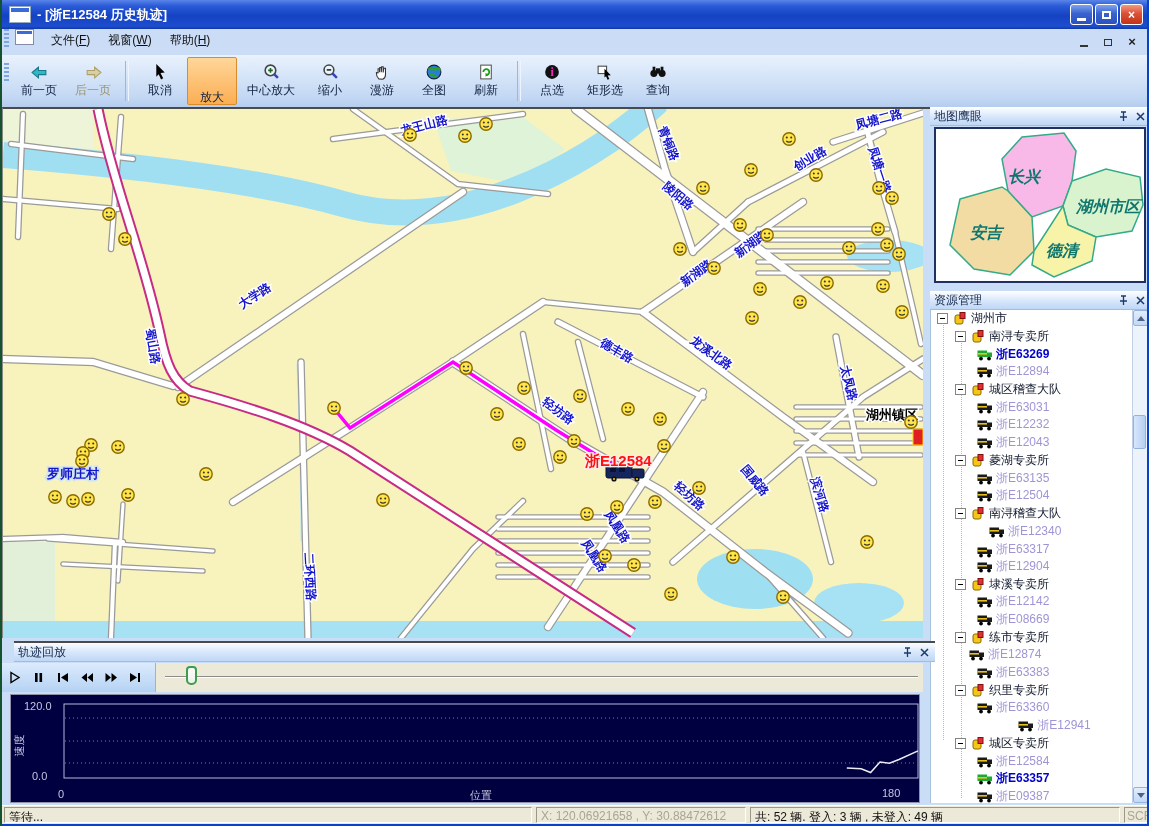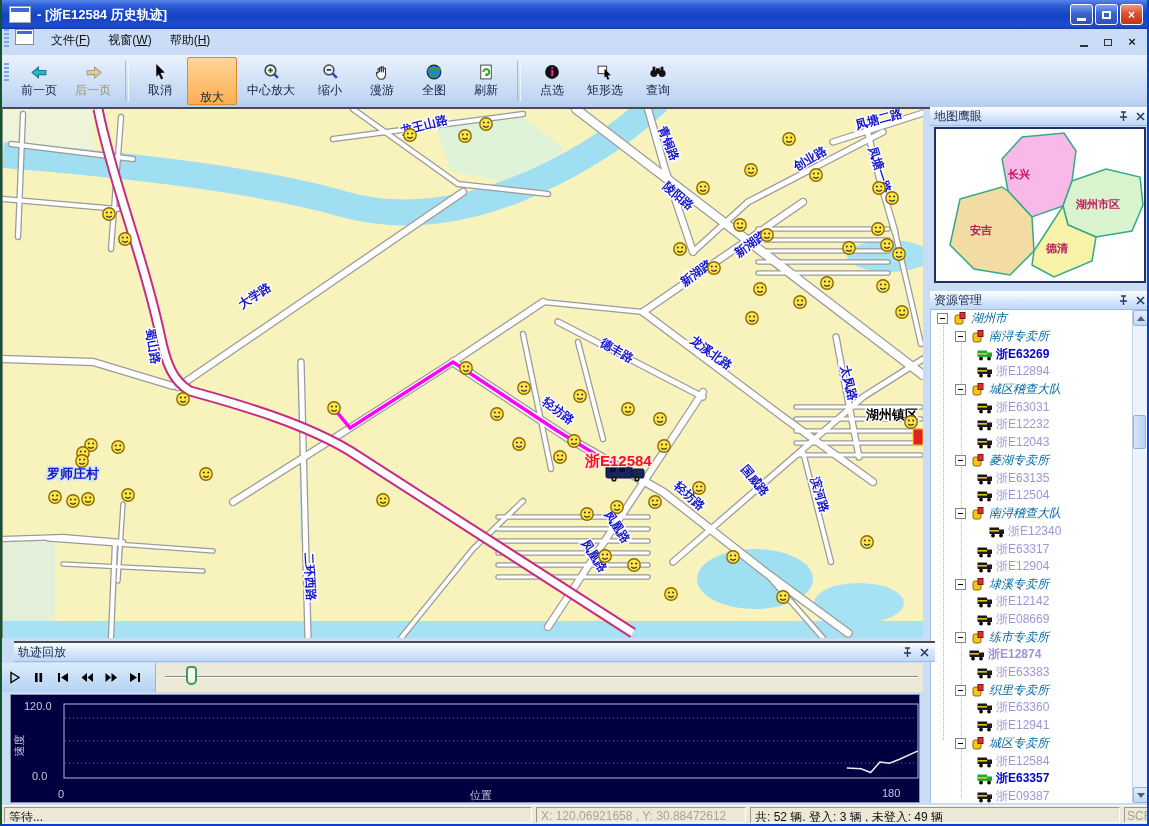--- a/index.html
+++ b/index.html
@@ -47,30 +47,30 @@
     border-top:2px solid #4A4A4A;border-left:1px solid #888;box-sizing:border-box;overflow:hidden;}
   #map svg{position:absolute;left:0;top:0;}
   #splitter{position:absolute;left:921px;top:107px;width:7px;height:531px;background:#C9DDF6;border-top:2px solid #4A4A4A;box-sizing:border-box;}
   
   .dockhdr{position:absolute;height:19px;background:linear-gradient(180deg,#FBFDFF,#D8E7FB 50%,#BFD7F6);
     border-top:1px solid #fff;border-bottom:1px solid #9EBDE4;color:#14284B;
     display:flex;align-items:center;padding:0 4px;box-sizing:border-box;}
   .dockhdr .sp{flex:1;}
   .hico{width:13px;height:13px;margin-left:4px;display:flex;align-items:center;justify-content:center;color:#1A3A6B;font-weight:bold;}
   #eagle-body{position:absolute;left:932px;top:127px;width:212px;height:156px;background:#fff;border:2px solid #203060;box-sizing:border-box;}
-  .eagle-label{position:absolute;font-weight:bold;color:#be185d;font-size:11px;white-space:nowrap;}
+  .eagle-label{position:absolute;font-weight:bold;color:#0f766e;font-size:16px;white-space:nowrap;font-style:italic;}
   #tree{position:absolute;left:928px;top:310px;width:202px;height:493px;background:#fff;overflow:hidden;
     border-left:1px solid #A8C0E0;box-sizing:border-box;}
   .guide{position:absolute;width:0;border-left:1px dotted #B8B8B8;}
   .trow{position:relative;height:17.7px;display:flex;align-items:center;white-space:nowrap;}
   .trow .exp{width:9px;height:9px;border:1px solid #848484;background:#fff;box-sizing:content-box;
     display:flex;align-items:center;justify-content:center;margin-right:4px;flex:none;}
   .trow .exp::before{content:"";width:5px;height:1px;background:#000;}
   .trow .ticn{width:16px;height:13px;margin-right:3px;flex:none;}
-  .tlabel{color:#0369a1;font-style:italic;}
+  .tlabel{color:#0f172a;}
   .vlabel{color:#9D95D6;}
   .vlabel.online{color:#0000CC;font-weight:bold;}
   
   #vsb{position:absolute;left:1130px;top:310px;width:16px;height:493px;background:#EDF3FB;border-left:1px solid #C0D0E8;box-sizing:border-box;}
   .sbtn{position:absolute;left:0;width:15px;height:16px;background:linear-gradient(180deg,#E3EEFC,#C2D8F6);border:1px solid #93B2DC;border-radius:2px;box-sizing:border-box;display:flex;align-items:center;justify-content:center;}
   .tri{width:0;height:0;border-left:4px solid transparent;border-right:4px solid transparent;}
   .tri.up{border-bottom:5px solid #4D6185;}
   .tri.down{border-top:5px solid #4D6185;}
   #sb-thumb{position:absolute;left:1px;top:105px;width:13px;height:34px;background:linear-gradient(90deg,#D7E7FB,#B6D0F2);border:1px solid #93B2DC;border-radius:2px;box-sizing:border-box;}
   
@@ -953,21 +953,21 @@
           <span class="vlabel">浙E08669</span>
         </div>
         <div class="trow" style="padding-left: 24px;">
           <span class="exp"></span>
           <svg class="ticn" viewBox="0 0 16 13">
             <rect x="3" y="3" width="8" height="9" rx="2" fill="#F5C518" stroke="#8A6A00"></rect>
             <rect x="8" y="0.5" width="5" height="6" fill="#E03030" stroke="#801010"></rect>
           </svg>
           <span class="tlabel">练市专卖所</span>
         </div>
-        <div class="trow" style="padding-left: 38px; font-weight: bold;">
+        <div class="trow" style="padding-left: 38px;">
           <svg class="ticn" viewBox="0 0 16 13">
             <rect x="0.5" y="2.5" width="9.5" height="6.5" fill="#1A1A1A"></rect>
             <rect x="10" y="4.5" width="5" height="4.5" fill="#1A1A1A"></rect>
             <rect x="0.5" y="5" width="9.5" height="1.6" fill="#E8C020"></rect>
             <circle cx="4" cy="10.6" r="1.9" fill="#000"></circle>
             <circle cx="12" cy="10.6" r="1.9" fill="#000"></circle>
           </svg>
           <span class="vlabel">浙E12874</span>
         </div>
         <div class="trow" style="padding-left: 46px; align-items: center;">
@@ -991,21 +991,21 @@
         <div class="trow" style="padding-left: 46px;">
           <svg class="ticn" viewBox="0 0 16 13">
             <rect x="0.5" y="2.5" width="9.5" height="6.5" fill="#1A1A1A"></rect>
             <rect x="10" y="4.5" width="5" height="4.5" fill="#1A1A1A"></rect>
             <rect x="0.5" y="5" width="9.5" height="1.6" fill="#E8C020"></rect>
             <circle cx="4" cy="10.6" r="1.9" fill="#000"></circle>
             <circle cx="12" cy="10.6" r="1.9" fill="#000"></circle>
           </svg>
           <span class="vlabel">浙E63360</span>
         </div>
-        <div class="trow" style="padding-left: 46px;">
+        <div class="trow" style="padding-left: 46px; justify-content: center;">
           <svg class="ticn" viewBox="0 0 16 13">
             <rect x="0.5" y="2.5" width="9.5" height="6.5" fill="#1A1A1A"></rect>
             <rect x="10" y="4.5" width="5" height="4.5" fill="#1A1A1A"></rect>
             <rect x="0.5" y="5" width="9.5" height="1.6" fill="#E8C020"></rect>
             <circle cx="4" cy="10.6" r="1.9" fill="#000"></circle>
             <circle cx="12" cy="10.6" r="1.9" fill="#000"></circle>
           </svg>
           <span class="vlabel">浙E12941</span>
         </div>
         <div class="trow" style="padding-left: 24px;">

